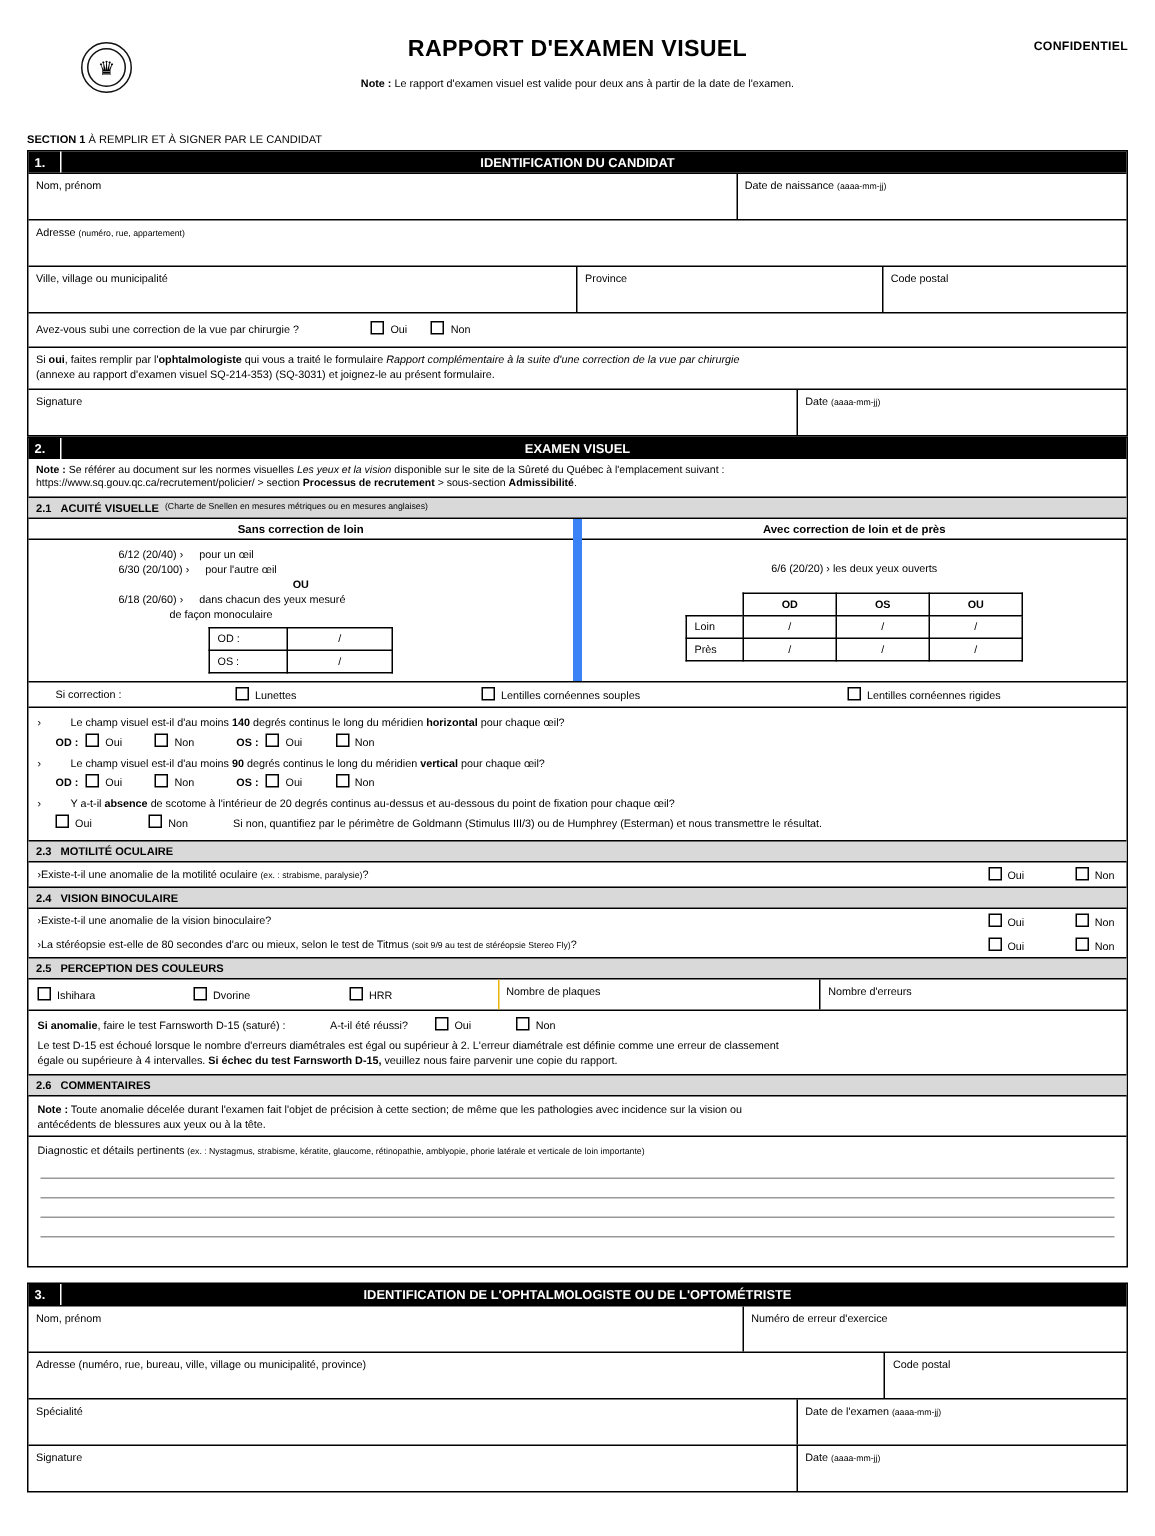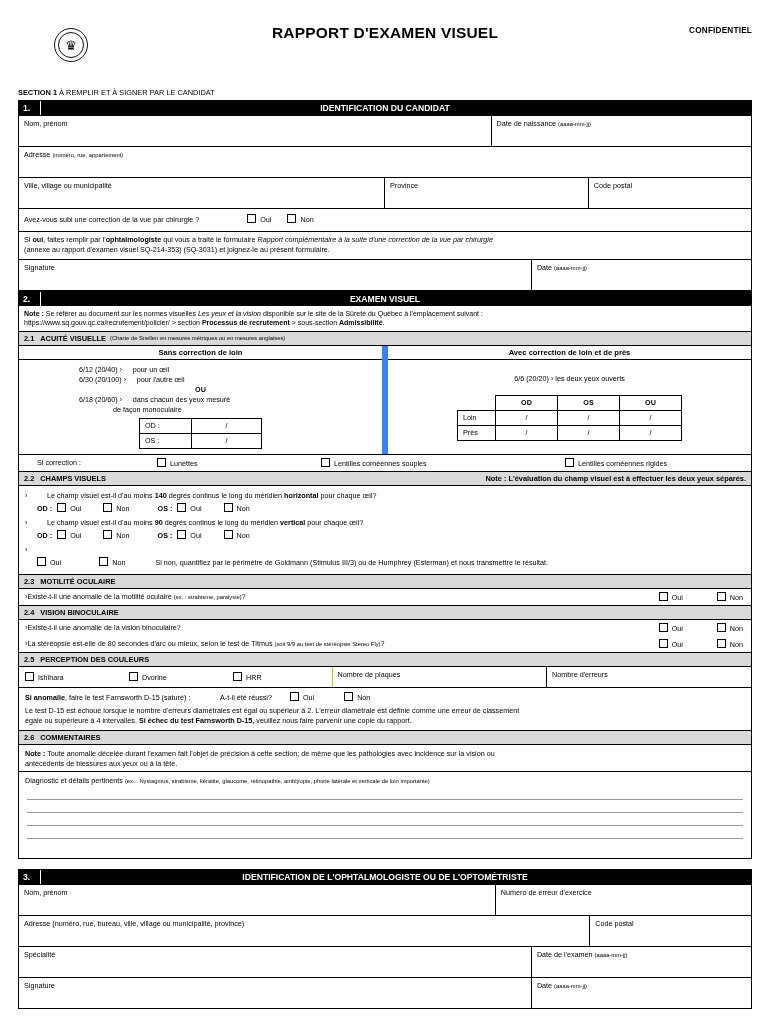--- a/index.html
+++ b/index.html
@@ -134,20 +134,24 @@
 <body>
 
 <div class="page">
 
   <div class="top">
     <div class="confidentiel">CONFIDENTIEL</div>
     <div class="crest">
       <div class="inner">♛</div>
     </div>
     <div class="title">RAPPORT D'EXAMEN VISUEL</div>
+    <div class="note-top">
+      <b>Note :</b>
+      <span>Le rapport d'examen visuel est valide pour deux ans à partir de la date de l'examen.</span>
+    </div>
   </div>
 
   <div class="section-label">
     <b>SECTION 1</b><span> À REMPLIR ET À SIGNER PAR LE CANDIDAT</span>
   </div>
 
   <div class="box">
     <div class="bar">
       <div class="num">1.</div>
       <div class="bartitle">IDENTIFICATION DU CANDIDAT</div>
@@ -288,25 +292,20 @@
       </div>
     </div>
 
     <div class="correction-row">
       <span style="width:120px;margin-left:12px;">Si correction :</span>
       <span class="inlineopt" style="width:150px;"><span class="chk"></span><span>Lunettes</span></span>
       <span class="inlineopt" style="width:230px;"><span class="chk"></span><span>Lentilles cornéennes souples</span></span>
       <span class="inlineopt"><span class="chk"></span><span>Lentilles cornéennes rigides</span></span>
     </div>
 
-    <div class="greybar">
-      <span class="gnum">2.2</span>
-      <span>CHAMPS VISUELS</span>
-      <span class="gright"><span>Note :</span><span> L'évaluation du champ visuel est à effectuer les deux yeux séparés.</span></span>
-    </div>
 
     <div style="border-top:1px solid #000; padding: 3px 0 4px 0;">
       <div class="q">
         <span class="chev">›</span>
         <span class="qt"><span>Le champ visuel est-il d'au moins </span><b>140</b><span> degrés continus le long du méridien </span><b>horizontal</b><span> pour chaque œil?</span></span>
       </div>
       <div class="ansrow">
         <span class="grp"><b>OD :</b><span class="chk"></span><span>Oui</span><span style="display:inline-block;width:22px;"></span><span class="chk"></span><span>Non</span></span>
         <span class="grp"><b>OS :</b><span class="chk"></span><span>Oui</span><span style="display:inline-block;width:22px;"></span><span class="chk"></span><span>Non</span></span>
       </div>
@@ -315,20 +314,21 @@
         <span class="chev">›</span>
         <span class="qt"><span>Le champ visuel est-il d'au moins </span><b>90</b><span> degrés continus le long du méridien </span><b>vertical</b><span> pour chaque œil?</span></span>
       </div>
       <div class="ansrow">
         <span class="grp"><b>OD :</b><span class="chk"></span><span>Oui</span><span style="display:inline-block;width:22px;"></span><span class="chk"></span><span>Non</span></span>
         <span class="grp"><b>OS :</b><span class="chk"></span><span>Oui</span><span style="display:inline-block;width:22px;"></span><span class="chk"></span><span>Non</span></span>
       </div>
 
       <div class="q">
         <span class="chev">›</span>
+        <span class="qt"><span>Y a-t-il </span><b>absence</b><span> de scotome à l'intérieur de 20 degrés continus au-dessus et au-dessous du point de fixation pour chaque œil?</span></span>
       </div>
       <div class="ansrow">
         <span class="chk"></span><span>Oui</span>
         <span style="display:inline-block;width:34px;"></span>
         <span class="chk"></span><span>Non</span>
         <span style="display:inline-block;width:26px;"></span>
         <span>Si non, quantifiez par le périmètre de Goldmann (Stimulus III/3) ou de Humphrey (Esterman) et nous transmettre le résultat.</span>
       </div>
     </div>
 

